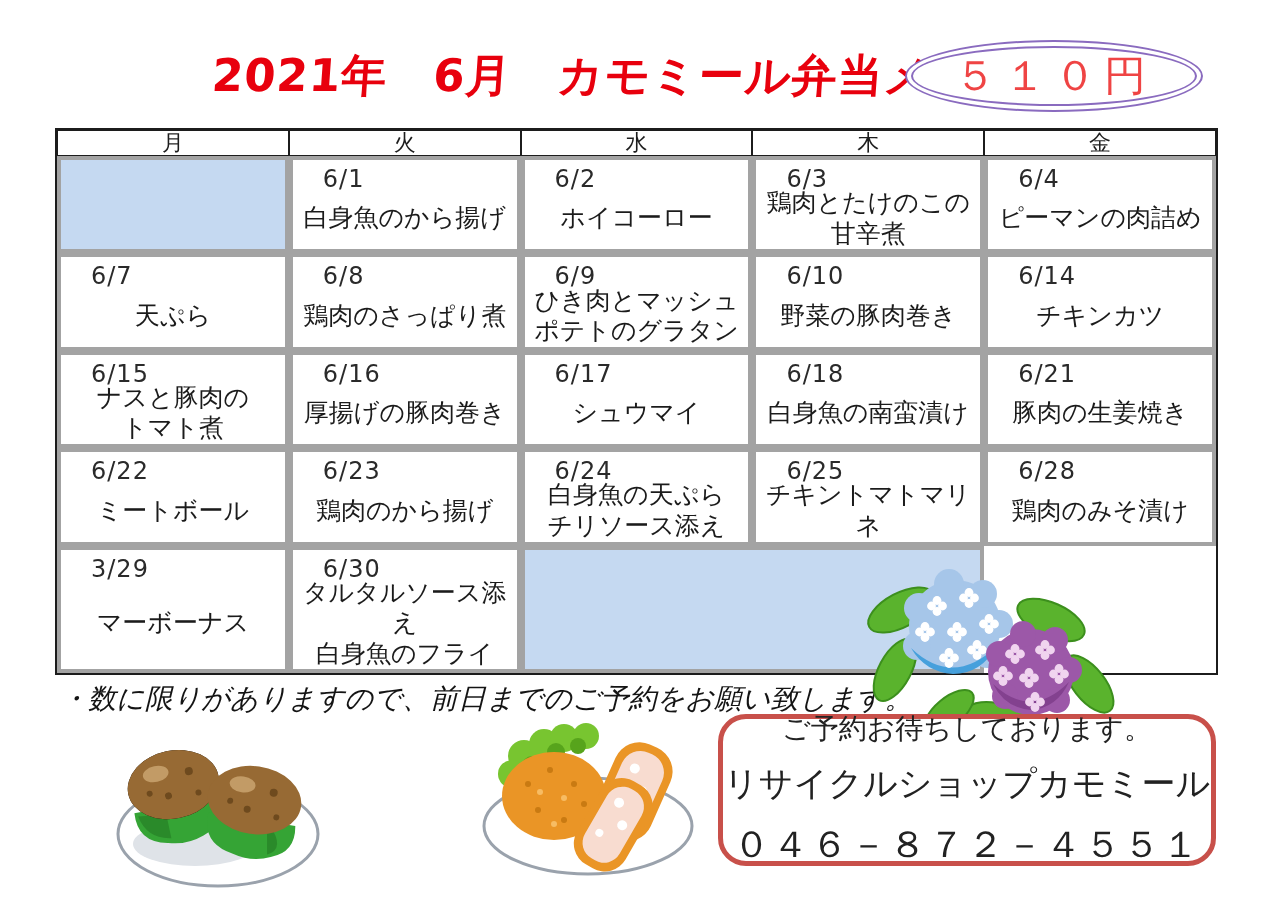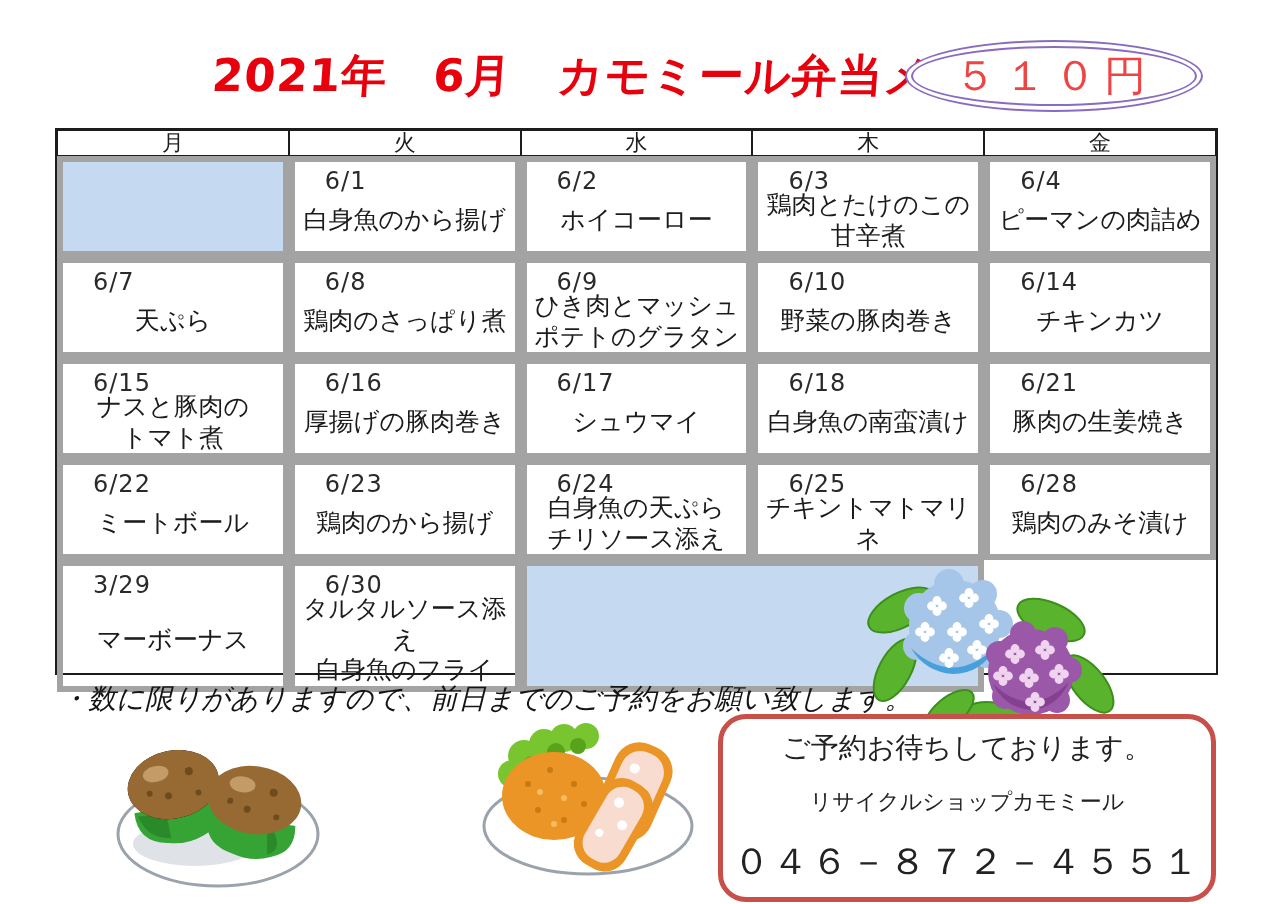--- a/index.html
+++ b/index.html
@@ -8,34 +8,34 @@
 
   
   .title { position:absolute; left:212px; top:46px; font-size:45px; font-weight:bold; color:#e8000d; letter-spacing:1px; transform:skewX(-4deg); white-space:nowrap; }
   .price-oval { position:absolute; left:905px; top:40px; width:298px; height:72px; border:2px solid #8a6bbf; border-radius:50%; display:flex; align-items:center; justify-content:center; background:#fff; }
   .price-oval .inner-ring { position:absolute; left:4px; top:4px; right:4px; bottom:4px; border:2px solid #8a6bbf; border-radius:50%; }
   .price-text { font-size:42px; letter-spacing:8px; color:#ef4444; z-index:1; }
 
   
   .calendar { position:absolute; left:55px; top:128px; width:1163px; height:547px; display:grid; grid-template-columns:repeat(5,1fr); grid-template-rows:26px repeat(5,1fr); border:2px solid #1c1c1c; background:#fff; z-index:1; }
   .hcell { border:1px solid #1c1c1c; display:flex; align-items:center; justify-content:center; font-size:22px; color:#1d1d1d; padding-bottom:1px; }
-  .cell { position:relative; border:6px solid #a3a3a3; display:flex; flex-direction:column; }
+  .cell { position:relative; border:4px solid #a3a3a3; display:flex; flex-direction:column; }
   .cell .date { position:absolute; top:5px; left:30px; font-size:24px; color:#2a2a2a; letter-spacing:1px; }
   .cell .menu { flex:1; display:flex; flex-direction:column; align-items:center; justify-content:center; padding-top:28px; font-size:25px; line-height:1.22; text-align:center; color:#1b1b1b; }
   .cell .menu span { display:block; }
   .blue { background:#c5d9f1; }
   .span2 { grid-column: span 2; }
 
   
   .note { position:absolute; left:60px; top:680px; font-size:28px; color:#141414; white-space:nowrap; z-index:1;font-style:italic; }
 
   
-  .phonebox { position:absolute; left:718px; top:714px; width:498px; height:188px; border:5px solid #c8504a; border-radius:28px; background:#fff; display:flex; flex-direction:column; align-items:center; justify-content:center; gap:20px; z-index:3; }
+  .phonebox { position:absolute; left:718px; top:714px; width:498px; height:152px; border:5px solid #c8504a; border-radius:28px; background:#fff; display:flex; flex-direction:column; align-items:center; justify-content:center; gap:13px; z-index:3; }
   .phonebox .l1 { font-size:28px; color:#222; }
-  .phonebox .l2 { font-size:22px; color:#222; }
+  .phonebox .l2 { font-size:34px; color:#222; }
   .phonebox .tel { font-size:37px; color:#222; letter-spacing:2px; }
 
   
   .illus { position:absolute; z-index:2; }
   #pepper-plate { left:100px; top:722px; }
   #cutlet-plate { left:466px; top:704px; }
   #hydrangea { left:853px; top:562px; }
 </style>
 </head>
 <body>

